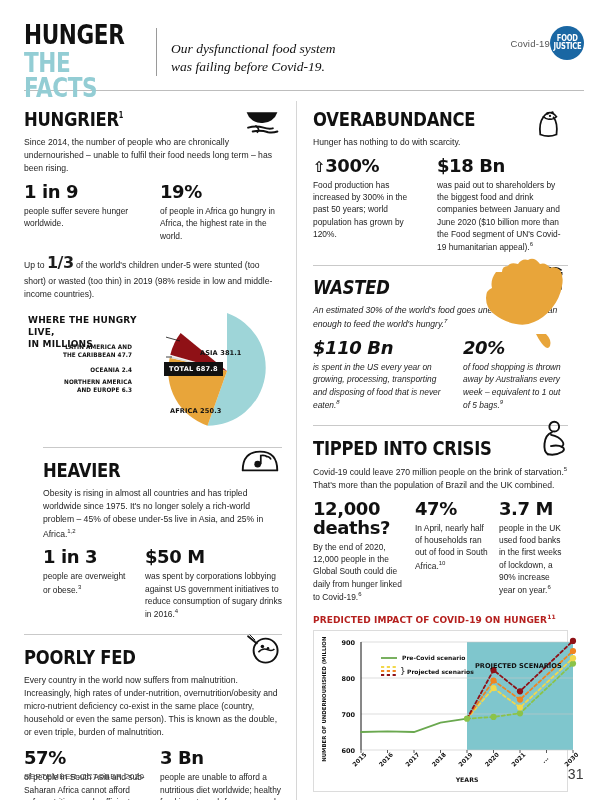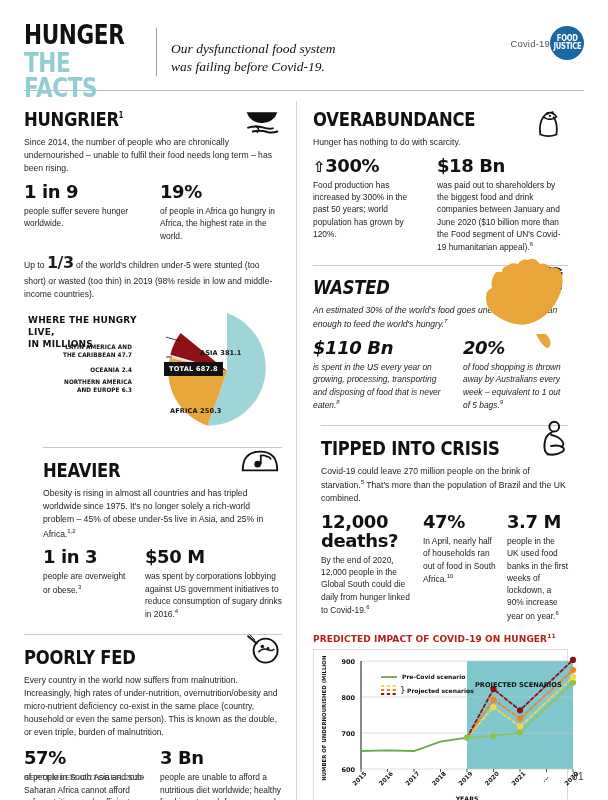--- a/index.html
+++ b/index.html
@@ -124,21 +124,21 @@
   }
   .chart-title sup { font-size:6px; vertical-align:super; }
   .chart-frame { border:1px solid #dcdcdc; padding:5px 5px 3px 3px; }
 
   
   .footer {
     position:absolute; left:24px; right:24px; bottom:18px;
     display:flex; justify-content:space-between; align-items:baseline;
     font-size:8px; color:#3a3a3a; letter-spacing:0.4px;
   }
-  .footer .pg { font-size:10px; color:#3a3a3a; }
+  .footer .pg { font-size:14px; color:#3a3a3a; }
 </style>
 </head>
 <body>
 
 <div class="page">
 
   <div class="header">
     <div class="masthead">
       <div class="l1">HUNGER</div>
       <div class="l2">THE FACTS</div>
@@ -329,21 +329,21 @@
             <div class="big">$110 Bn</div>
             <div class="cap"><span>is spent in the US every year on growing, processing, transporting and disposing of food that is never eaten.</span><sup>8</sup></div>
           </div>
           <div class="stat">
             <div class="big">20%</div>
             <div class="cap"><span>of food shopping is thrown away by Australians every week – equivalent to 1 out of 5 bags.</span><sup>9</sup></div>
           </div>
         </div>
       </div>
 
-      <div class="sec" style="margin-top:14px;padding-top:12px;margin-left:8px;">
+      <div class="sec" style="margin-top:14px;padding-top:12px;">
         <div class="sec-icon" style="width:34px;height:36px;top:-6px;">
           <svg viewBox="0 0 42 44">
             <circle cx="25" cy="8" r="6" fill="none" stroke="#111" stroke-width="2.4"></circle>
             <path d="M22 15 q-8 3 -9 14 q-1 10 4 13" stroke="#111" stroke-width="2.4" fill="none" stroke-linecap="round"></path>
             <path d="M17 42 q10 2 18 -3 q4 -3 0 -6 q-6 -3 -14 -1" stroke="#111" stroke-width="2.4" fill="none" stroke-linecap="round"></path>
             <path d="M21 18 q10 2 14 8 q3 4 -1 7" stroke="#111" stroke-width="2.2" fill="none" stroke-linecap="round"></path>
           </svg>
         </div>
         <h2 class="sec-title">TIPPED INTO CRISIS</h2>
         <p class="body"><span>Covid-19 could leave 270 million people on the brink of starvation.</span><sup>5</sup><span> That's more than the population of Brazil and the UK combined.</span></p>

